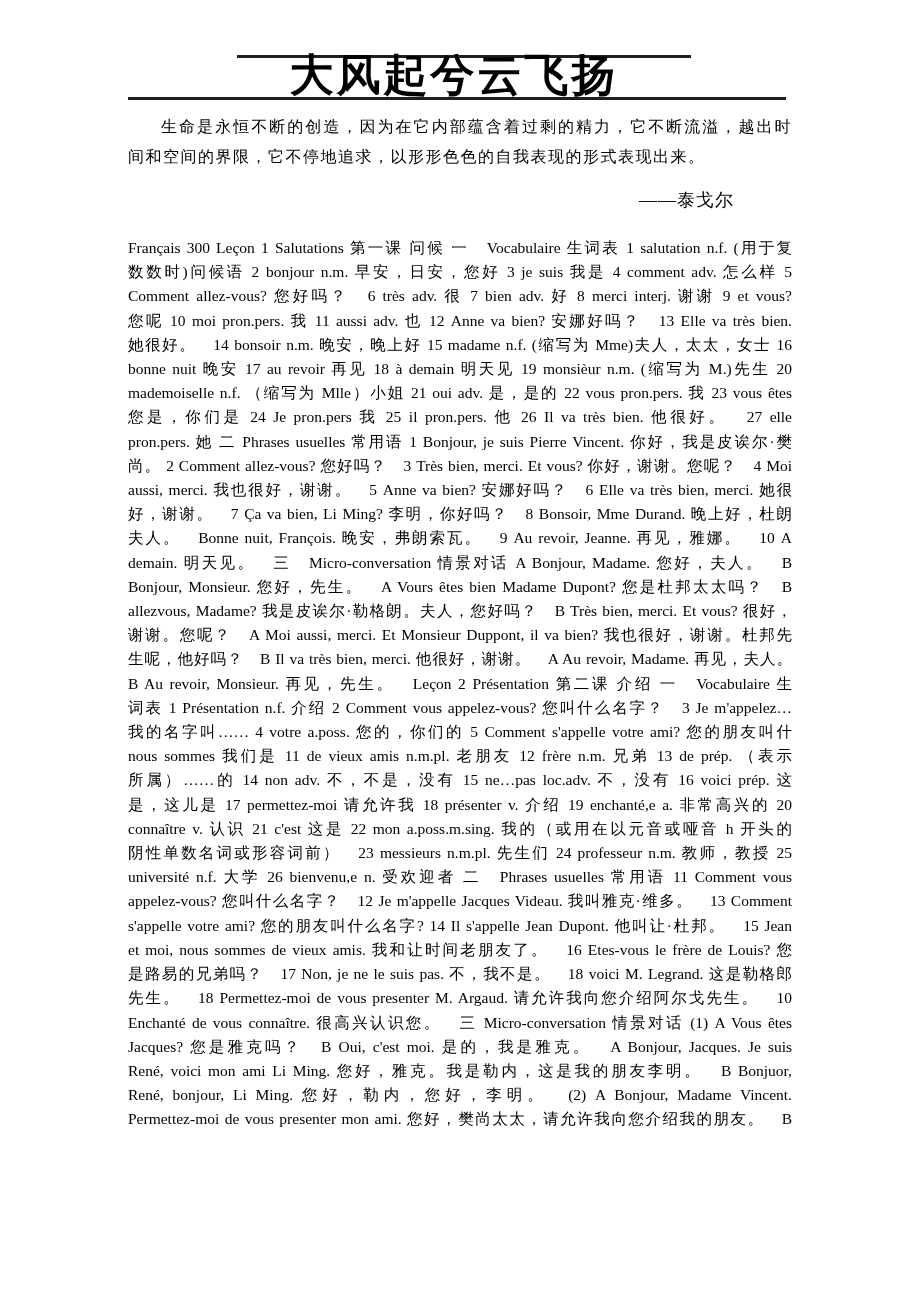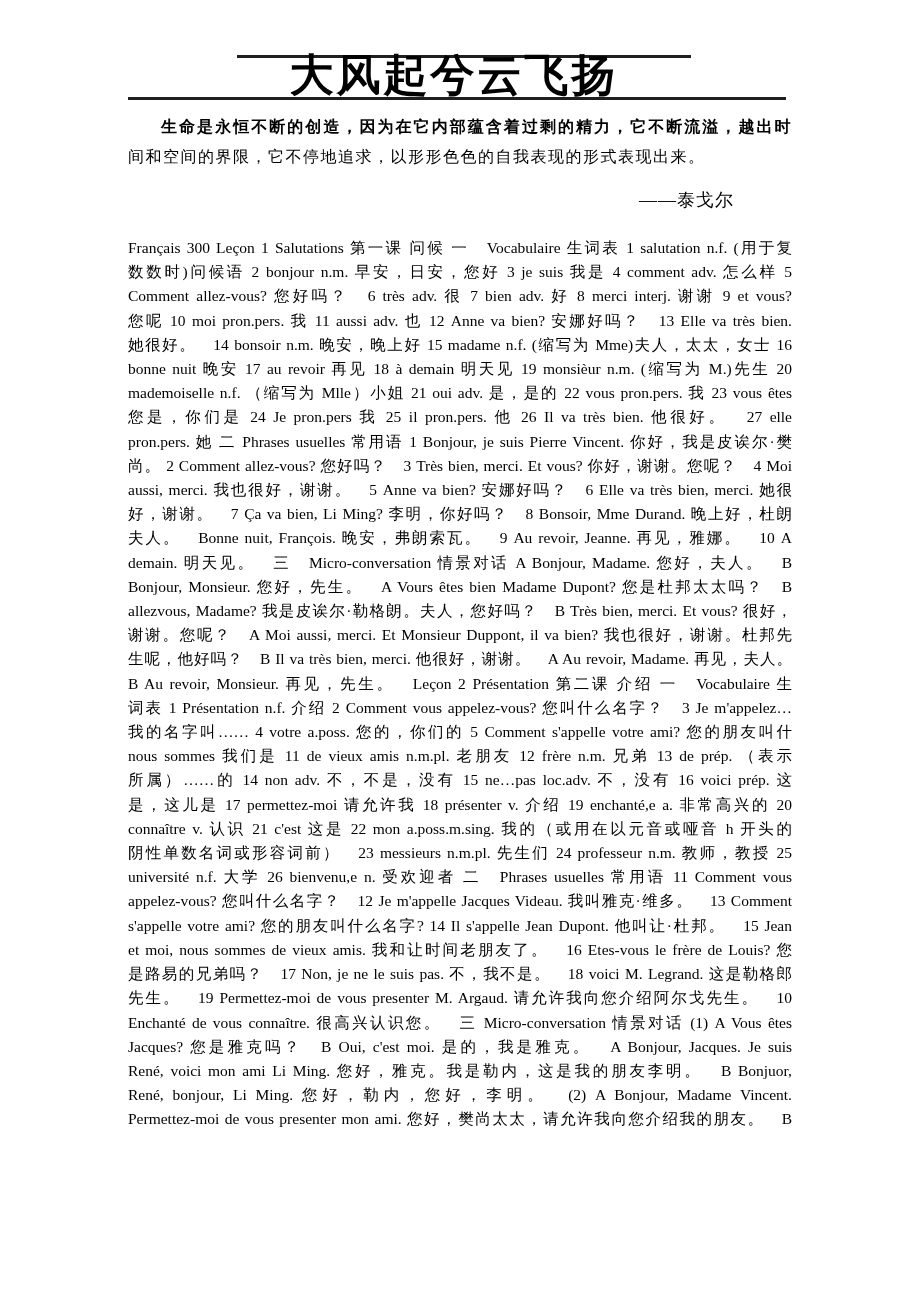--- a/index.html
+++ b/index.html
@@ -25,21 +25,21 @@
   }
   .rule-bottom {
     position:absolute; left:0; top:97px;
     width:658px; height:3px; background:#1f1f1f;
   }
 
   .quote { position:absolute; left:0; top:112px; width:100%; }
   .q-line {
     font-size:16px; line-height:29.5px; letter-spacing:1.5px;
   }
-  .q-just { text-indent:33px; text-align:justify; text-align-last:justify;font-weight:bold; }
+  .q-just { text-indent:33px; text-align:justify; text-align-last:justify; }
 
   .attribution {
     position:absolute; top:186px; right:58px;
     font-size:18px; letter-spacing:1px; line-height:28px;
   }
 
   .body-text { position:absolute; left:0; top:236px; width:100%; }
   .b-line {
     font-size:15.5px; line-height:24.2px;
     text-align:justify; text-align-last:justify;
@@ -87,21 +87,21 @@
       <div class="b-line">nous sommes 我们是 11 de vieux amis n.m.pl. 老朋友 12 frère n.m. 兄弟 13 de prép. （表示</div>
       <div class="b-line">所属）……的 14 non adv. 不，不是，没有 15 ne…pas loc.adv. 不，没有 16 voici prép. 这</div>
       <div class="b-line">是，这儿是 17 permettez-moi 请允许我 18 présenter v. 介绍 19 enchanté,e a. 非常高兴的 20</div>
       <div class="b-line">connaître v. 认识 21 c'est 这是 22 mon a.poss.m.sing. 我的（或用在以元音或哑音 h 开头的</div>
       <div class="b-line">阴性单数名词或形容词前）　23 messieurs n.m.pl. 先生们 24 professeur n.m. 教师，教授 25</div>
       <div class="b-line">université n.f. 大学 26 bienvenu,e n. 受欢迎者 二　Phrases usuelles 常用语 11 Comment vous</div>
       <div class="b-line">appelez-vous? 您叫什么名字？　12 Je m'appelle Jacques Videau. 我叫雅克·维多。　13 Comment</div>
       <div class="b-line">s'appelle votre ami? 您的朋友叫什么名字? 14 Il s'appelle Jean Dupont. 他叫让·杜邦。　15 Jean</div>
       <div class="b-line">et moi, nous sommes de vieux amis. 我和让时间老朋友了。　16 Etes-vous le frère de Louis? 您</div>
       <div class="b-line">是路易的兄弟吗？　17 Non, je ne le suis pas. 不，我不是。　18 voici M. Legrand. 这是勒格郎</div>
-      <div class="b-line">先生。　19 Permettez-moi de vous presenter M. Argaud. 请允许我向您介绍阿尔戈先生。　10</div>
+      <div class="b-line">先生。　18 Permettez-moi de vous presenter M. Argaud. 请允许我向您介绍阿尔戈先生。　10</div>
       <div class="b-line">Enchanté de vous connaître. 很高兴认识您。　三 Micro-conversation 情景对话 (1) A Vous êtes</div>
       <div class="b-line">Jacques? 您是雅克吗？　B Oui, c'est moi. 是的，我是雅克。　A Bonjour, Jacques. Je suis</div>
       <div class="b-line">René, voici mon ami Li Ming. 您好，雅克。我是勒内，这是我的朋友李明。　B Bonjuor,</div>
       <div class="b-line">René, bonjour, Li Ming. 您好，勒内，您好，李明。　(2) A Bonjour, Madame Vincent.</div>
       <div class="b-line">Permettez-moi de vous presenter mon ami. 您好，樊尚太太，请允许我向您介绍我的朋友。　B</div>
     </div>
 
 </div>
 
 </body></html>

